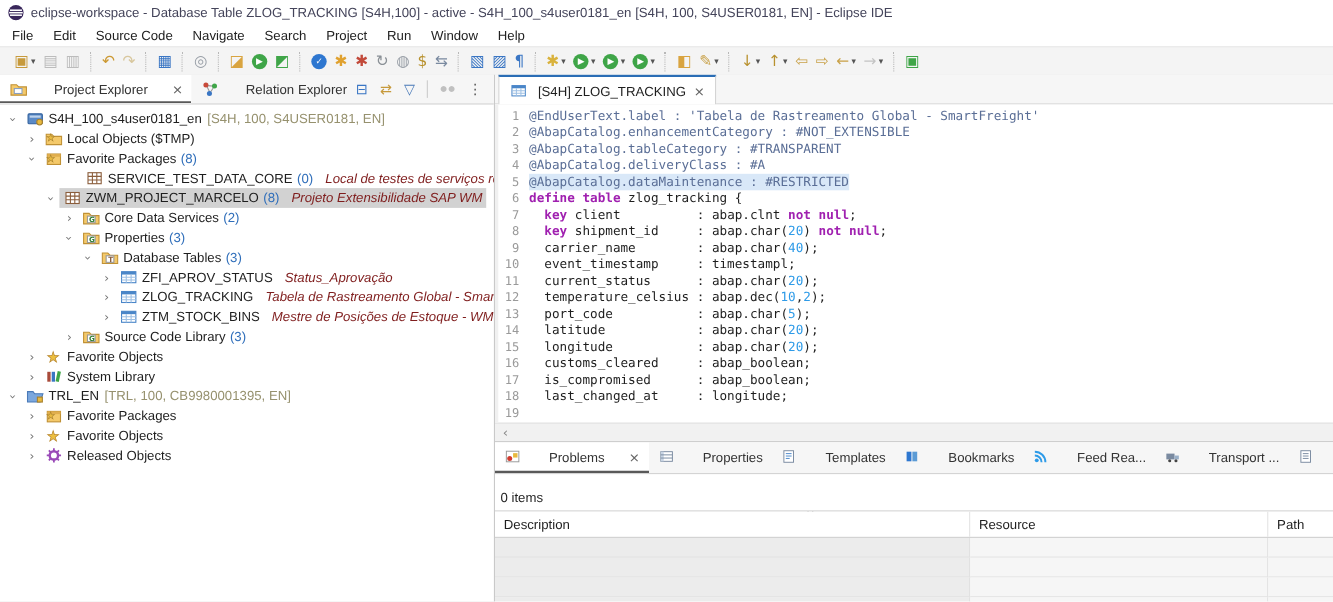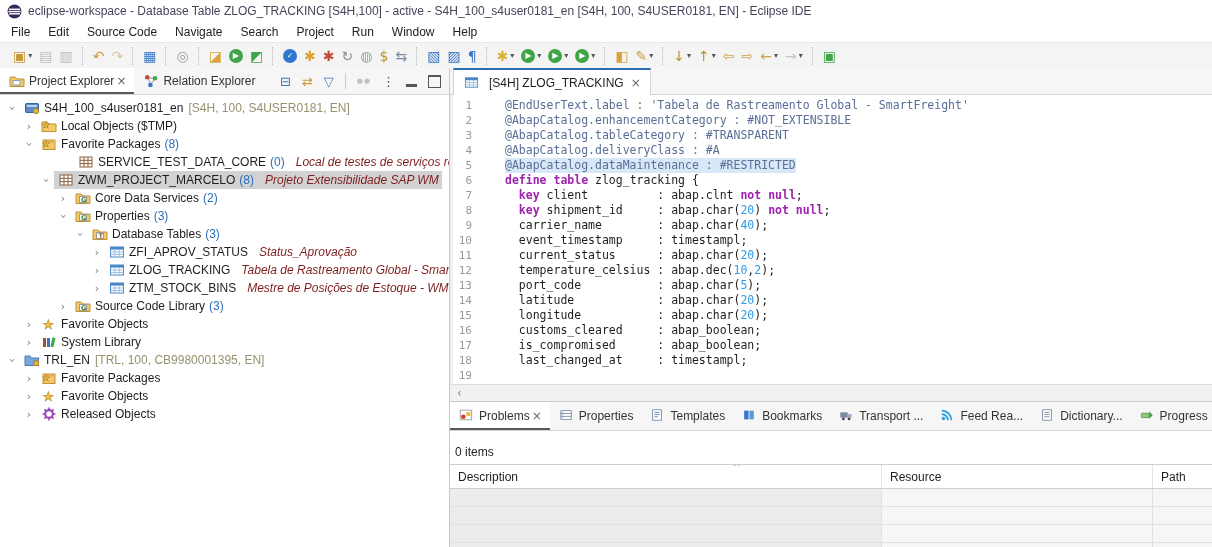--- a/index.html
+++ b/index.html
@@ -14,21 +14,21 @@
   .tb-glyph{font-family:"DejaVu Sans",sans-serif;font-size:14px;line-height:1;}
   .tb-glyph.circ{width:14px;height:14px;border-radius:50%;font-size:8px;display:flex;align-items:center;justify-content:center;}
   .dd{font-family:"DejaVu Sans",sans-serif;font-size:8px;color:#555;}
   .tb-sep{width:1px;height:18px;border-left:1px dotted #b8b8b8;margin:0 5px;}
   
   .main{position:absolute;top:68px;left:0;right:0;bottom:0;display:flex;}
   .explorer{width:449px;min-width:449px;border-right:1px solid #c9c9c9;display:flex;flex-direction:column;background:#fff;overflow:hidden;}
   .right{flex:1;display:flex;flex-direction:column;min-width:0;background:#fff;}
   
   .viewtabs{height:26px;min-height:26px;background:#f6f6f6;border-bottom:1px solid #d4d4d4;display:flex;align-items:stretch;overflow:hidden;}
-  .vtab{display:flex;align-items:center;gap:0;padding:0 8px;color:#333;white-space:nowrap;}
+  .vtab{display:flex;align-items:center;gap:20px;padding:0 8px;color:#333;white-space:nowrap;}
   .vtab.active{background:#fff;box-shadow:inset 0 -2px 0 #595959;}
   .close{font-family:"DejaVu Sans",sans-serif;color:#666;font-size:12px;margin-left:2px;}
   .exp-tools{margin-left:auto;display:flex;align-items:center;gap:11px;padding-right:8px;}
   .exp-ico{font-family:"DejaVu Sans",sans-serif;font-size:13px;line-height:1;}
   .ico-min{width:11px;height:8px;border-bottom:3px solid #555;}
   .ico-max{width:11px;height:10px;border:1px solid #555;border-top:2px solid #555;}
   .vsep{width:1px;height:16px;background:#ccc;}
   
   .tree{flex:1;padding-top:4px;overflow:hidden;}
   .trow{height:18px;display:flex;align-items:center;white-space:nowrap;}
@@ -40,21 +40,21 @@
   .tcount{color:#2f6eba;margin-left:4px;}
   .tinfo{color:#96916e;margin-left:5px;}
   .tdesc{color:#7f1d1d;font-style:italic;margin-left:11px;}
   
   .edtabs{height:26px;min-height:26px;background:#f6f6f6;border-bottom:1px solid #d4d4d4;display:flex;align-items:stretch;padding-left:3px;}
   .edtab{display:flex;align-items:center;gap:5px;padding:0 9px;background:#fff;border-top:2px solid #2a6db5;border-left:1px solid #d4d4d4;border-right:1px solid #d4d4d4;margin-bottom:-1px;}
   .editor{flex:1;position:relative;background:#fff;overflow:hidden;padding-top:3px;}
   .editor::before{content:"";position:absolute;left:0;top:0;bottom:0;width:3px;background:#f0f0f0;}
   .cl{display:flex;height:15px;font-family:"DejaVu Sans Mono",monospace;font-size:11.5px;line-height:15px;white-space:pre;}
   .lnum{width:22px;min-width:22px;text-align:right;color:#9a9a9a;margin-right:9px;font-size:11px;}
-  .ct{display:inline-block;margin-left:24px;}
+  .ct{display:inline-block;}
   .ct.hl{background:#d9e8f8;}
   .sy-a{color:#5a6e96;}
   .sy-k{color:#a020b0;font-weight:bold;}
   .sy-n{color:#2e9be8;}
   .sy-p{color:#1e1e1e;}
   .hscroll{height:16px;min-height:16px;background:#f1f1f1;border-top:1px solid #dcdcdc;display:flex;align-items:center;}
   .harrow{color:#888;padding-left:7px;font-size:12px;font-family:"DejaVu Sans",sans-serif;}
   
   .bottom{height:145px;min-height:145px;border-top:1px solid #c9c9c9;display:flex;flex-direction:column;background:#fff;overflow:hidden;}
   .bottom .viewtabs{height:28px;min-height:28px;text-align:center;}
@@ -518,21 +518,21 @@
           <div class="cl"><span class="lnum">8</span><span class="ct"><span class="sy-p">  </span><span class="sy-k">key</span><span class="sy-p"> shipment_id     : abap.char(</span><span class="sy-n">20</span><span class="sy-p">) </span><span class="sy-k">not null</span><span class="sy-p">;</span></span></div>
           <div class="cl"><span class="lnum">9</span><span class="ct"><span class="sy-p">  carrier_name        : abap.char(</span><span class="sy-n">40</span><span class="sy-p">);</span></span></div>
           <div class="cl"><span class="lnum">10</span><span class="ct"><span class="sy-p">  event_timestamp     : timestampl;</span></span></div>
           <div class="cl"><span class="lnum">11</span><span class="ct"><span class="sy-p">  current_status      : abap.char(</span><span class="sy-n">20</span><span class="sy-p">);</span></span></div>
           <div class="cl"><span class="lnum">12</span><span class="ct"><span class="sy-p">  temperature_celsius : abap.dec(</span><span class="sy-n">10</span><span class="sy-p">,</span><span class="sy-n">2</span><span class="sy-p">);</span></span></div>
           <div class="cl"><span class="lnum">13</span><span class="ct"><span class="sy-p">  port_code           : abap.char(</span><span class="sy-n">5</span><span class="sy-p">);</span></span></div>
           <div class="cl"><span class="lnum">14</span><span class="ct"><span class="sy-p">  latitude            : abap.char(</span><span class="sy-n">20</span><span class="sy-p">);</span></span></div>
           <div class="cl"><span class="lnum">15</span><span class="ct"><span class="sy-p">  longitude           : abap.char(</span><span class="sy-n">20</span><span class="sy-p">);</span></span></div>
           <div class="cl"><span class="lnum">16</span><span class="ct"><span class="sy-p">  customs_cleared     : abap_boolean;</span></span></div>
           <div class="cl"><span class="lnum">17</span><span class="ct"><span class="sy-p">  is_compromised      : abap_boolean;</span></span></div>
-          <div class="cl"><span class="lnum">18</span><span class="ct"><span class="sy-p">  last_changed_at     : timestampl;</span></span></div>
+          <div class="cl"><span class="lnum">18</span><span class="ct"><span class="sy-p">  last_changed_at     : longitude;</span></span></div>
           <div class="cl"><span class="lnum">19</span><span class="ct"></span></div>
         </div>
       <div class="hscroll">
         <span class="harrow">‹</span>
       </div>
       <div class="bottom">
         <div class="viewtabs" id="bottomTabs">
             <span class="vtab active">
               <span class="ticon">
                 <svg width="14" height="14" viewBox="0 0 16 16">
@@ -568,36 +568,36 @@
                 <svg width="14" height="14" viewBox="0 0 16 16">
                   <rect x="2.5" y="3" width="5" height="10" fill="#2e77d0"></rect>
                   <rect x="8.5" y="3" width="5" height="10" fill="#5b9bd5"></rect>
                 </svg>
               </span>
               <span>Bookmarks</span>
             </span>
             <span class="vtab">
               <span class="ticon">
                 <svg width="14" height="14" viewBox="0 0 16 16">
+                  <circle cx="4" cy="12" r="2" fill="#2e9be8"></circle>
+                  <path d="M2 7 a7 7 0 0 1 7 7 M2 3 a11 11 0 0 1 11 11" stroke="#2e9be8" stroke-width="2" fill="none"></path>
+                </svg>
+              </span>
+              <span>Feed Rea...</span>
+            </span>
+            <span class="vtab">
+              <span class="ticon">
+                <svg width="14" height="14" viewBox="0 0 16 16">
                   <rect x="1.5" y="5" width="8.5" height="6" fill="#7a8aa0"></rect>
                   <rect x="10" y="7" width="4.5" height="4" fill="#9ab0c8"></rect>
                   <circle cx="5" cy="12.5" r="1.6" fill="#444"></circle>
                   <circle cx="11.5" cy="12.5" r="1.6" fill="#444"></circle>
                 </svg>
               </span>
               <span>Transport ...</span>
-            </span>
-            <span class="vtab">
-              <span class="ticon">
-                <svg width="14" height="14" viewBox="0 0 16 16">
-                  <circle cx="4" cy="12" r="2" fill="#2e9be8"></circle>
-                  <path d="M2 7 a7 7 0 0 1 7 7 M2 3 a11 11 0 0 1 11 11" stroke="#2e9be8" stroke-width="2" fill="none"></path>
-                </svg>
-              </span>
-              <span>Feed Rea...</span>
             </span>
             <span class="vtab">
               <span class="ticon">
                 <svg width="14" height="14" viewBox="0 0 16 16">
                   <rect x="3" y="2" width="10" height="12" fill="#fff" stroke="#7a8aa0"></rect>
                   <path d="M5 5 H11 M5 7.5 H11 M5 10 H11" stroke="#7a8aa0"></path>
                 </svg>
               </span>
               <span>Dictionary...</span>
             </span>

